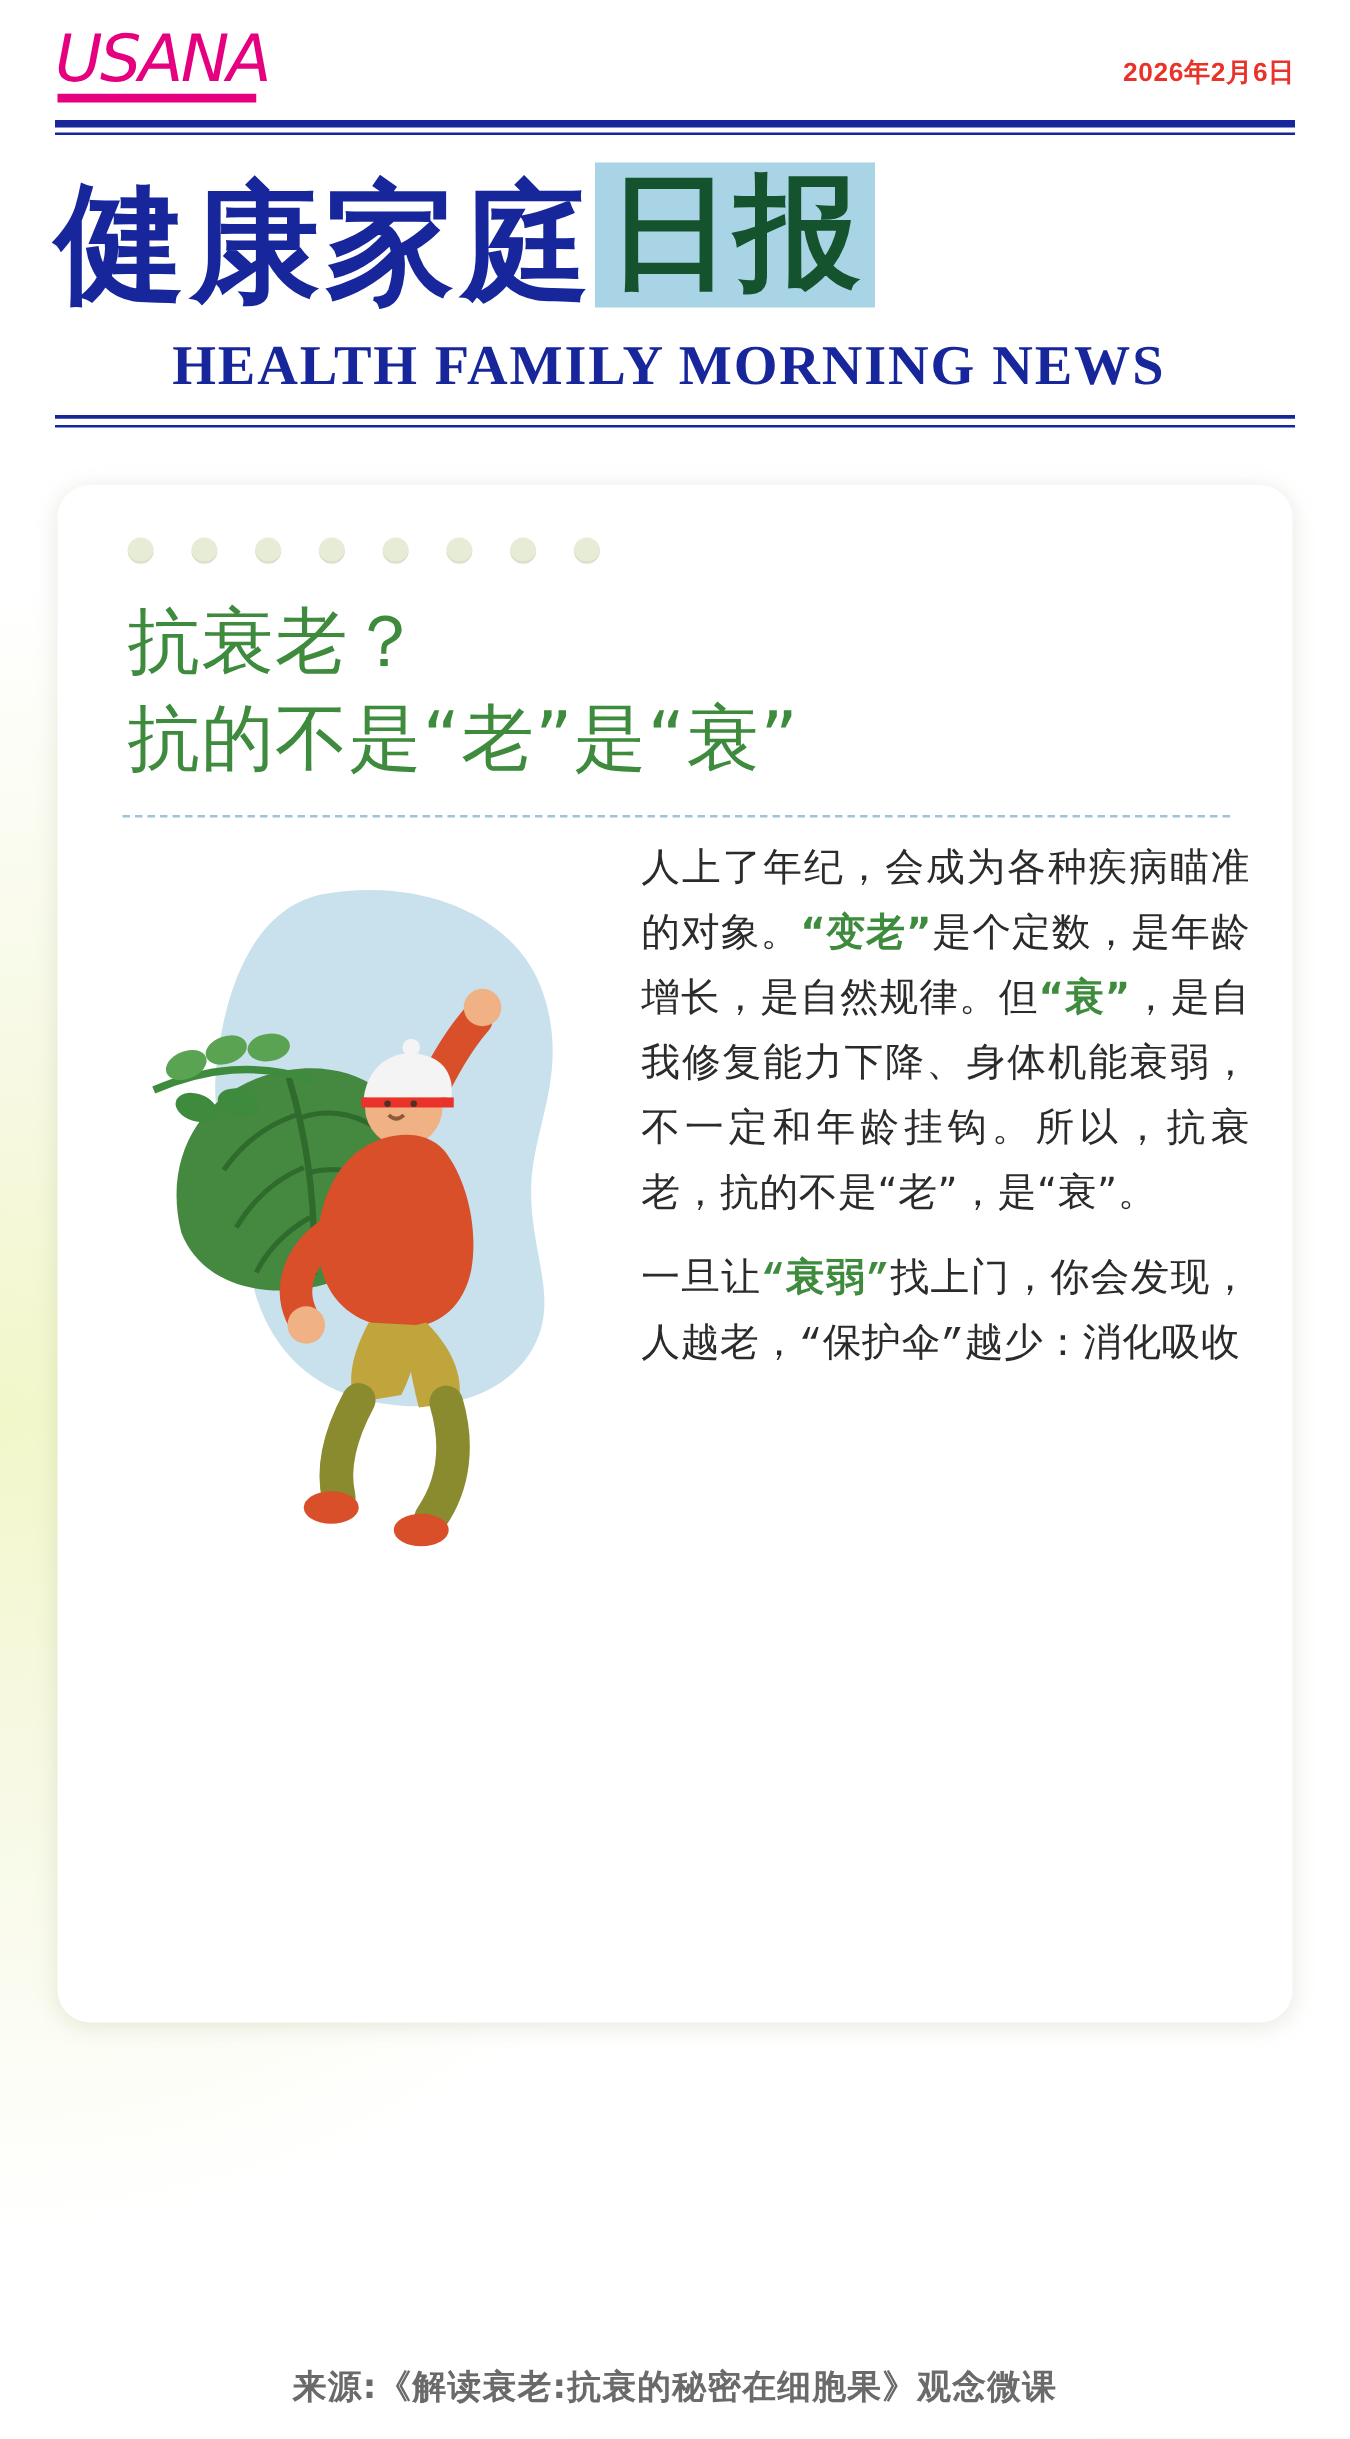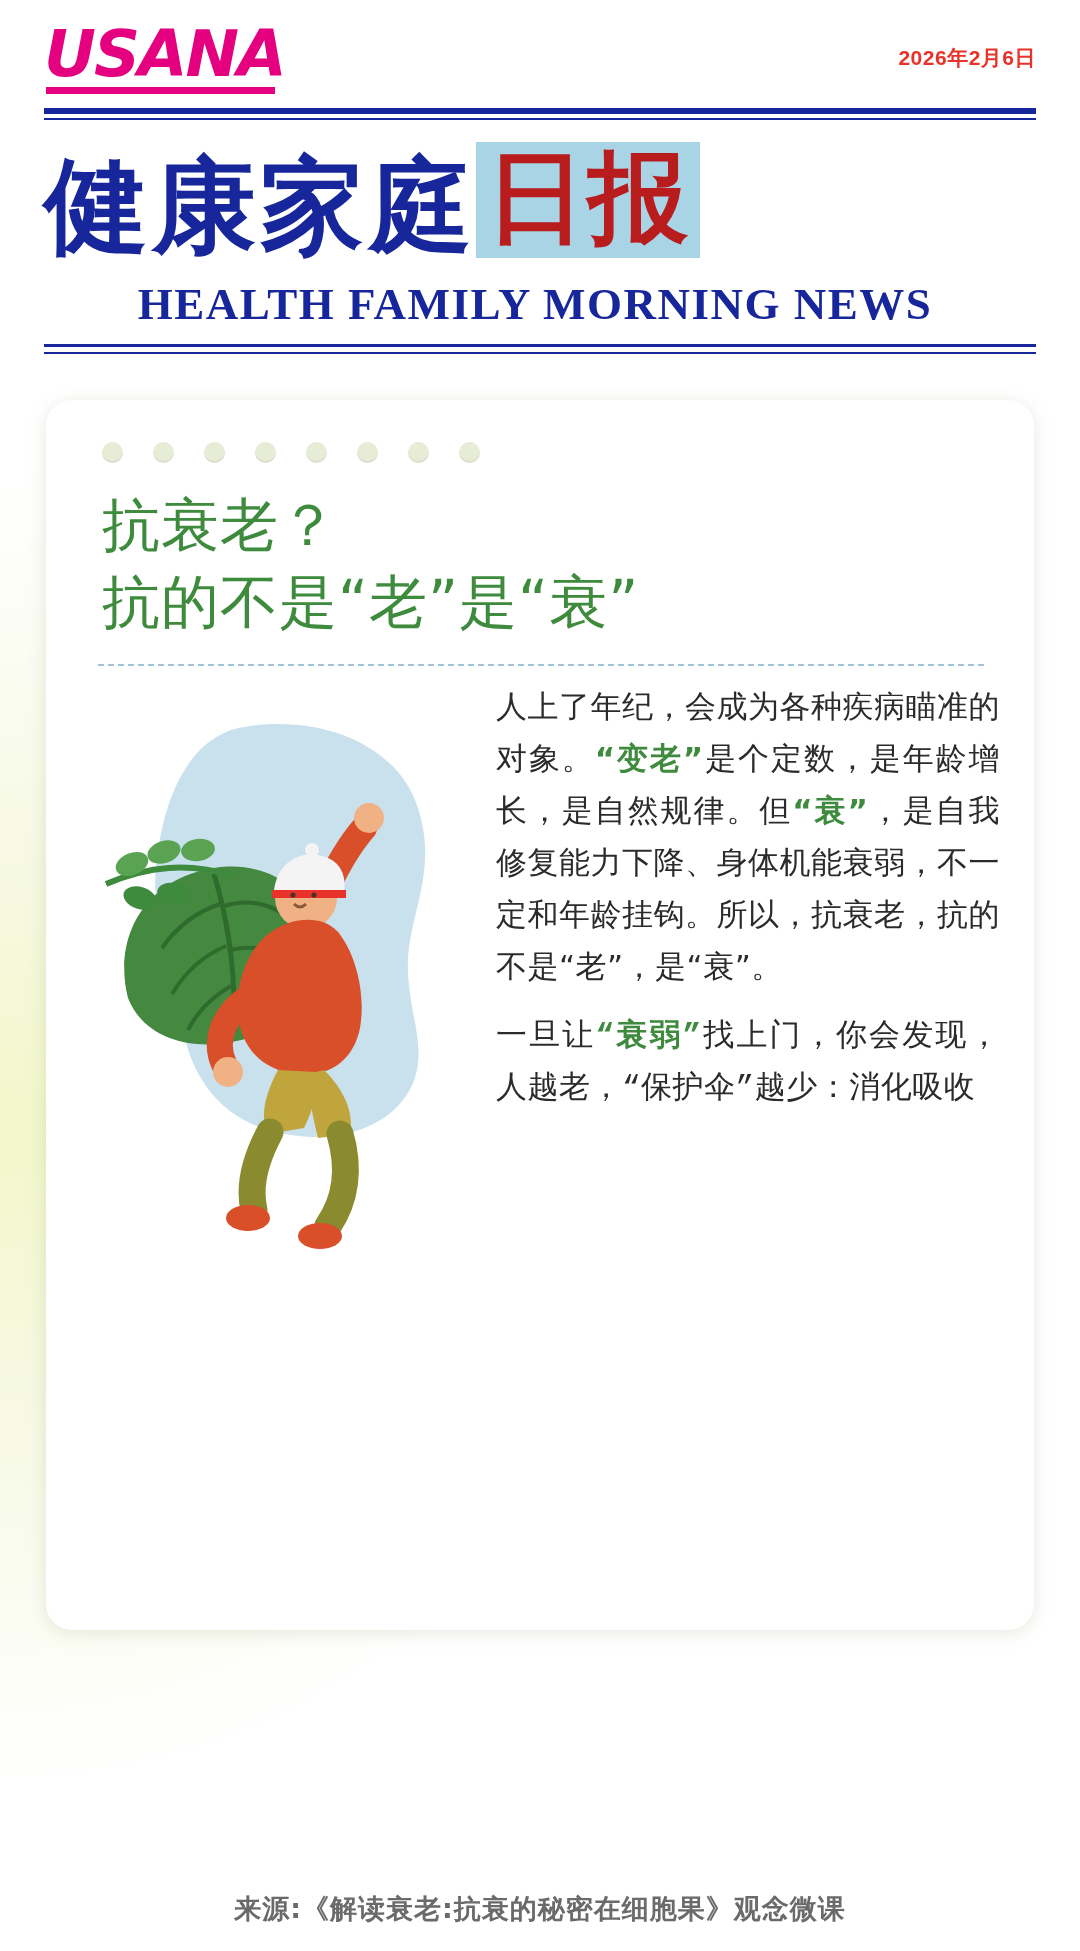--- a/index.html
+++ b/index.html
@@ -16,23 +16,23 @@
       radial-gradient(circle at 0% 58%, #f2f7c9 0%, #f7f9e4 18%, #ffffff 42%),
       radial-gradient(circle at 100% 96%, #eef6d6 0%, #ffffff 38%),
       #ffffff;
   }
 
   
   .masthead { position:relative; padding:22px 44px 0 44px; }
   .brand-row { display:flex; align-items:flex-start; justify-content:space-between; }
   .usana {
     font-family:"DejaVu Sans", sans-serif;
-    font-weight:bold;
+    font-weight:normal;
     font-style:italic;
-    font-size:64px;
+    font-size:52px;
     letter-spacing:-2px;
     color:#e4007f;
     line-height:1;
     position:relative;
     padding-bottom:6px;
   }
   .usana::after {
     content:"";
     position:absolute; left:2px; right:10px; bottom:-2px;
     height:7px; background:#e4007f;
@@ -65,21 +65,21 @@
   .cn-badge {
     background:#a8d4e6;
     padding:6px 10px 10px 10px;
     display:flex; align-items:center;
   }
   .cn-badge span {
     font-family:"DejaVu Sans", sans-serif;
     font-weight:bold;
     font-size:100px;
     line-height:1;
-    color:#b91c1c;
+    color:#14532d;
     letter-spacing:2px;
   }
   .en-title {
     font-family:"Liberation Serif", serif;
     font-weight:bold;
     font-size:45px;
     color:#17279b;
     letter-spacing:1.5px;
     margin-top:20px;
     text-align:center;
@@ -116,21 +116,21 @@
     letter-spacing:1px;
   }
   .headline .l2 { display:block; }
 
   .dash {
     margin:24px 16px 0 18px;
     border-top:2px dashed #9fc4d8;
   }
 
   
-  .body-area { position:relative; margin-top:14px; }
+  .body-area { position:relative; margin-top:14px;margin-left:17px; }
   .float-img {
     float:left;
     width:390px;
     height:600px;
     margin:18px 18px 6px 8px;
     position:relative;
   }
   .para {
     font-family:"DejaVu Sans", sans-serif;
     font-size:31px;

